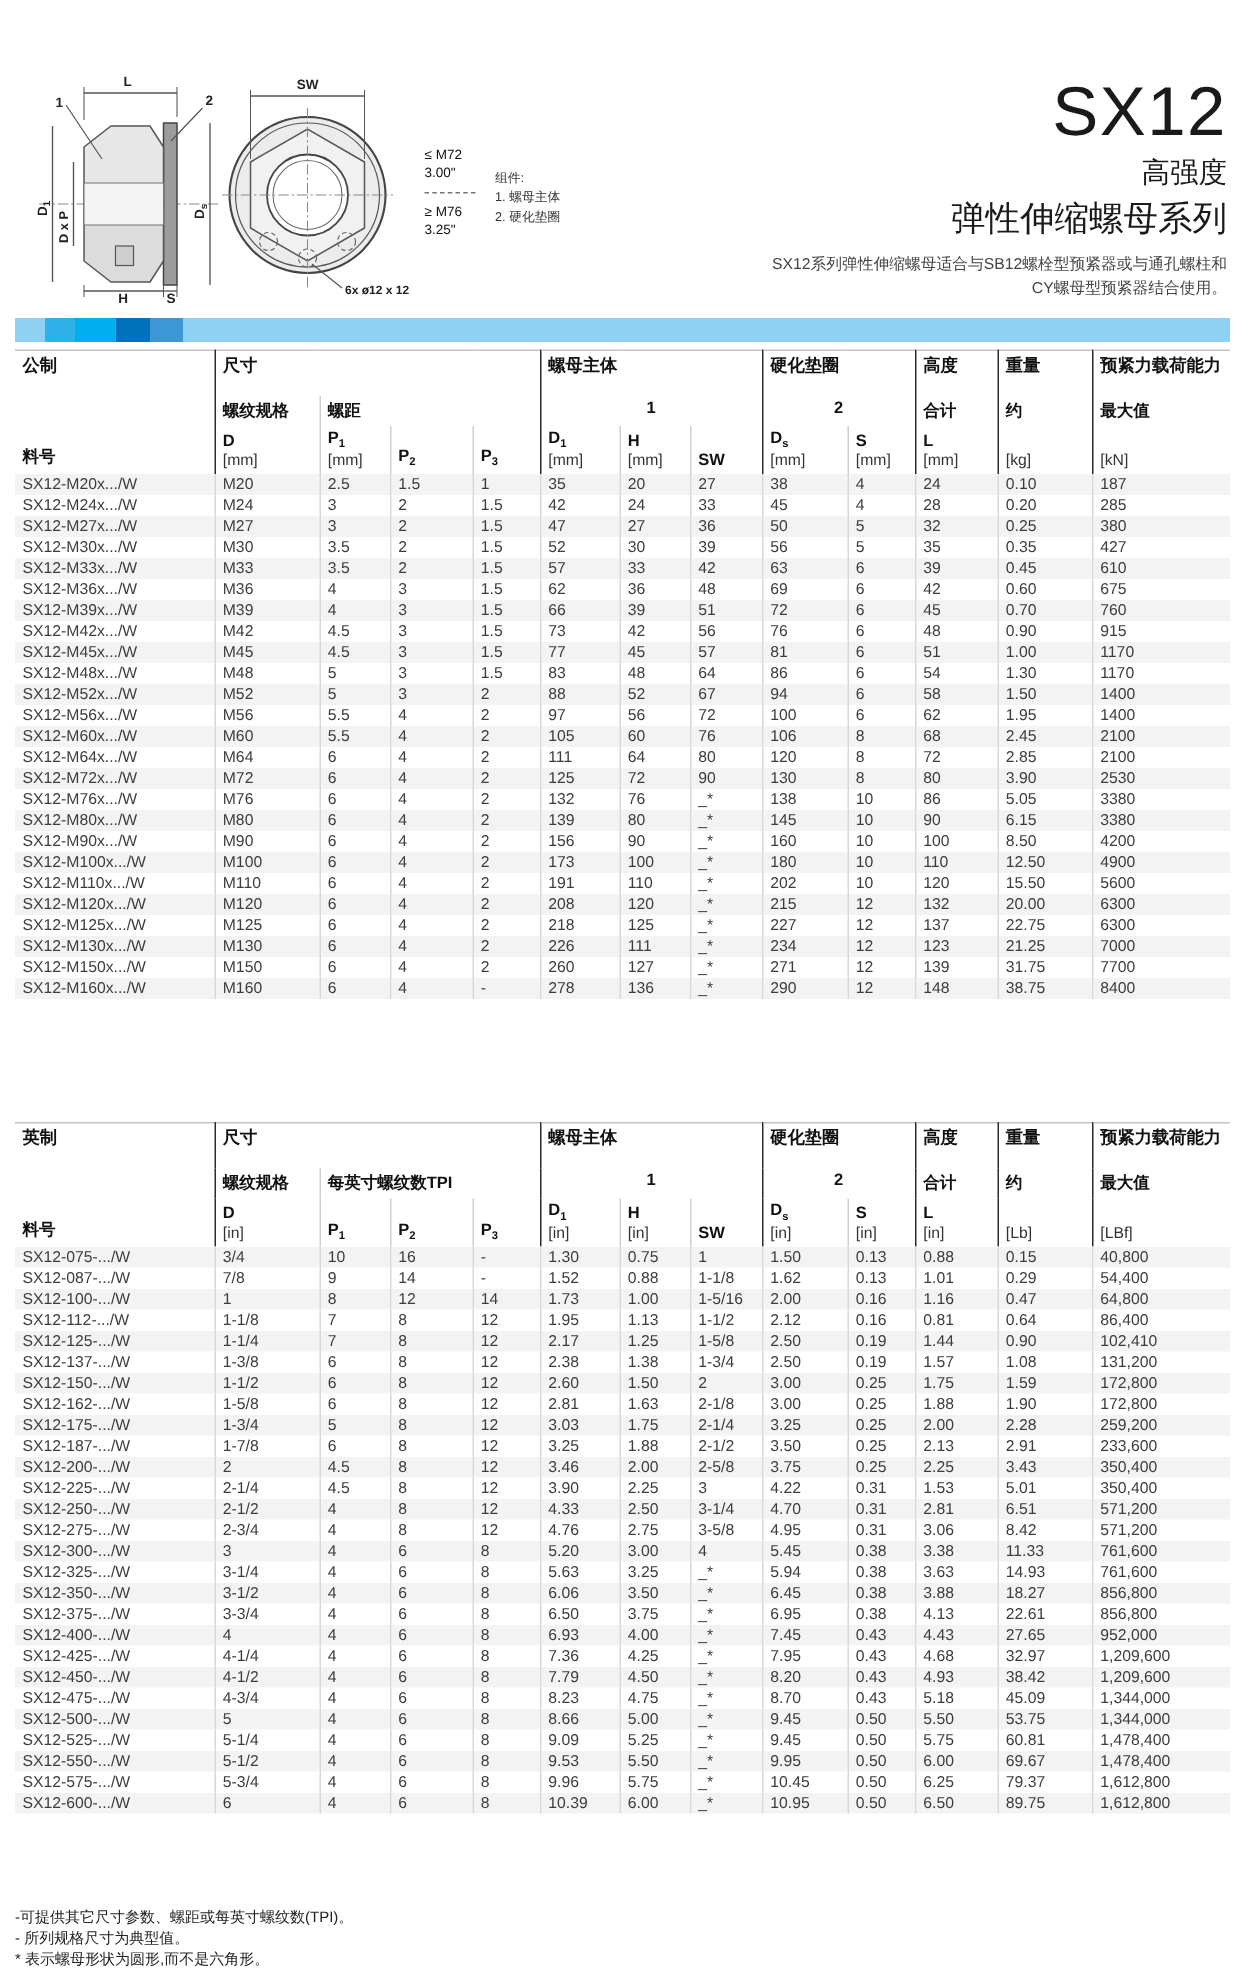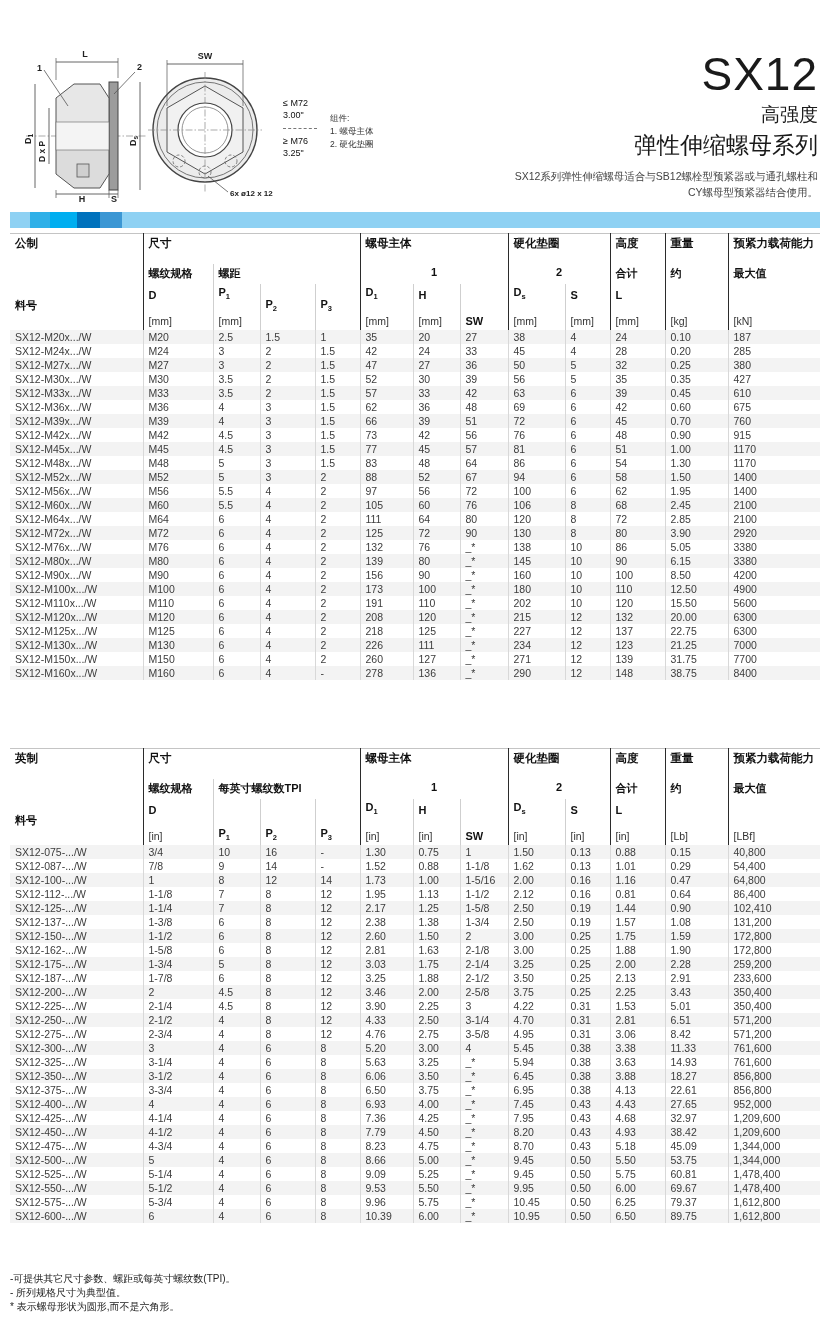--- a/index.html
+++ b/index.html
@@ -30,21 +30,21 @@
   .bar span { display:block; height:100%; }
 
   
   .tbl1 { position:absolute; top:233px; left:10px; }
   .tbl2 { position:absolute; top:748px; left:10px; }
   table { border-collapse:collapse; table-layout:fixed; width:810px; border-top:1px solid #c4c4c4; }
   th { text-align:left; font-weight:bold; vertical-align:top; padding:2px 0 2px 5px; font-size:11.5px; color:#111; }
   .ra th { height:30px; }
   .rb th { height:20px; font-size:11px; }
   .rc th { height:32px; vertical-align:bottom; padding-bottom:3px; font-size:11px; }
-  .rc .unit { font-weight:normal; color:#333; display:block; margin-top:14px; font-size:10.5px; }
+  .rc .unit { font-weight:normal; color:#333; display:block; margin-top:1px; font-size:10.5px; }
   .ctr { text-align:center; padding-left:0 !important; }
   .bl-dark { border-left:1px solid #2b2b2b; }
   .bl-gray { border-left:1px solid #cfcfcf; }
   td { font-size:10.5px; color:#3c3c3c; padding:1px 0 1px 5px; height:13.5px; white-space:nowrap; overflow:hidden; }
   td.bl { border-left:1px solid #d8d8d8; }
   tbody tr:nth-child(odd) td { background:#f3f3f3; }
   sub { font-size:7.5px; }
 
   
   .footnotes { position:absolute; top:1272px; left:10px; font-size:10px; color:#222; line-height:1.4; }
@@ -425,21 +425,21 @@
             <td class="bl">6</td>
             <td class="bl">4</td>
             <td class="bl">2</td>
             <td class="bl">125</td>
             <td class="bl">72</td>
             <td class="bl">90</td>
             <td class="bl">130</td>
             <td class="bl">8</td>
             <td class="bl">80</td>
             <td class="bl">3.90</td>
-            <td class="bl">2920</td>
+            <td class="bl">2530</td>
           </tr>
           <tr>
             <td>SX12-M76x.../W</td>
             <td class="bl">M76</td>
             <td class="bl">6</td>
             <td class="bl">4</td>
             <td class="bl">2</td>
             <td class="bl">132</td>
             <td class="bl">76</td>
             <td class="bl">_*</td>

